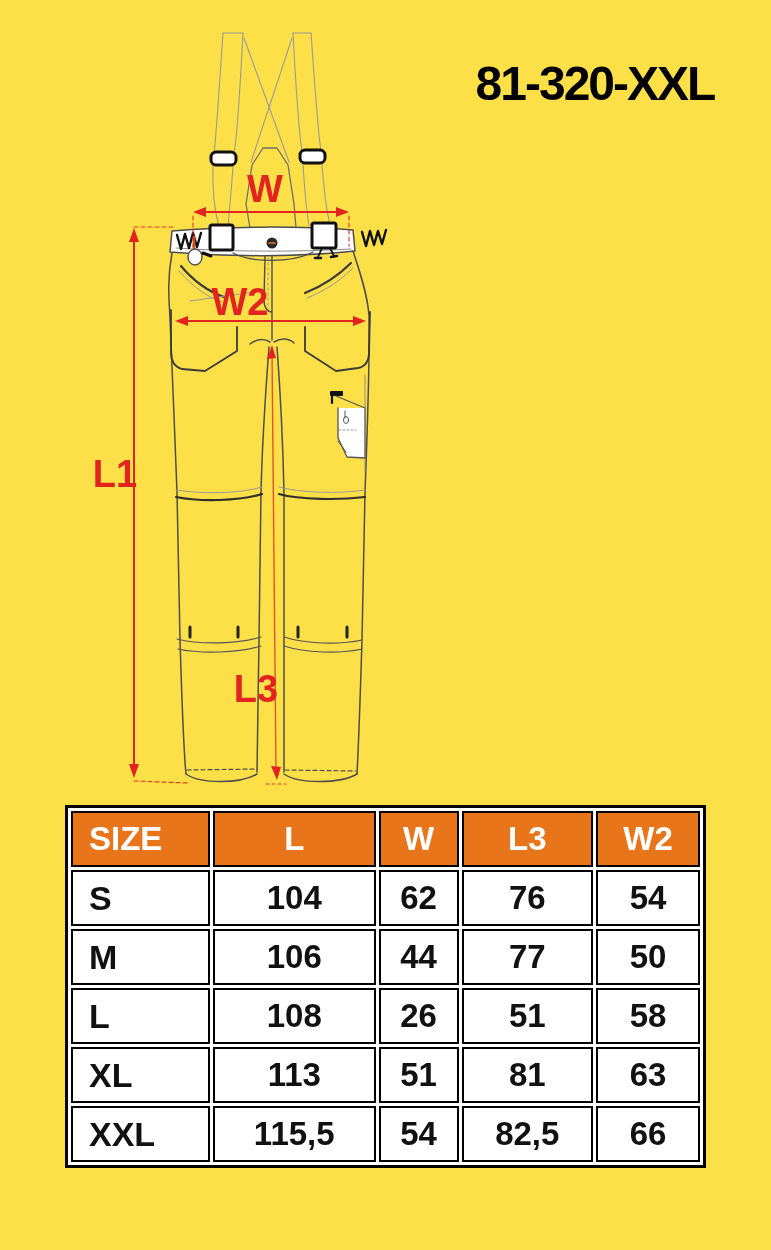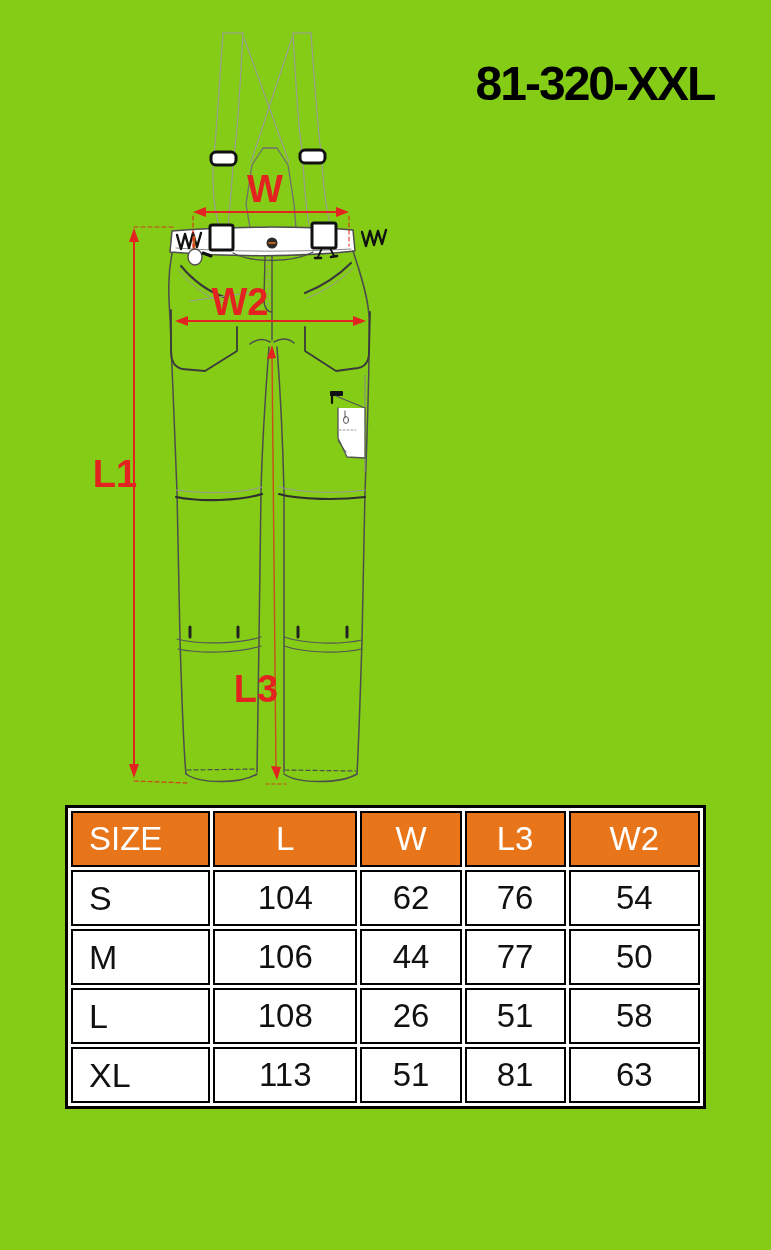--- a/index.html
+++ b/index.html
@@ -1,24 +1,24 @@
 <!DOCTYPE html>
 <html><head>
 <meta charset="utf-8">
 <style>
   html,body{margin:0;padding:0;background:#fff;}
-  .page{position:relative;width:771px;height:1250px;background:#84cc16;overflow:hidden;
+  .page{position:relative;width:771px;height:1250px;background:#fde047;overflow:hidden;
         font-family:"Liberation Sans",sans-serif;}
   .product-code{position:absolute;left:455px;top:56px;width:280px;text-align:center;
         font-size:48px;font-weight:bold;letter-spacing:-2px;color:#000;}
   .diagram{position:absolute;left:55px;top:15px;}
   
   .size-table{position:absolute;left:65px;top:805px;width:641px;
         border:3px solid #000;border-collapse:separate;border-spacing:3px;background:#fff;}
-  .size-table th,.size-table td{border:2px solid #000;font-weight:normal;
+  .size-table th,.size-table td{border:2px solid #000;font-weight:bold;
         font-size:33px;color:#111;height:50px;text-align:center;vertical-align:middle;}
   .size-table th{background:#e8751a;color:#fff;}
   .size-table .c-size{width:118px;text-align:left;padding-left:16px;}
   .size-table td.c-size{font-size:34px;}
   text.dim{font-weight:bold;fill:#e2231f;font-family:"Liberation Sans",sans-serif;}
 </style>
 </head>
 <body>
 
 <div class="page">
@@ -193,16 +193,23 @@
         <td>51</td>
         <td>58</td>
       </tr>
       <tr>
         <td class="c-size">XL</td>
         <td>113</td>
         <td>51</td>
         <td>81</td>
         <td>63</td>
       </tr>
+      <tr>
+        <td class="c-size">XXL</td>
+        <td>115,5</td>
+        <td>54</td>
+        <td>82,5</td>
+        <td>66</td>
+      </tr>
     </tbody>
   </table>
 
 </div>
 
 </body></html>

